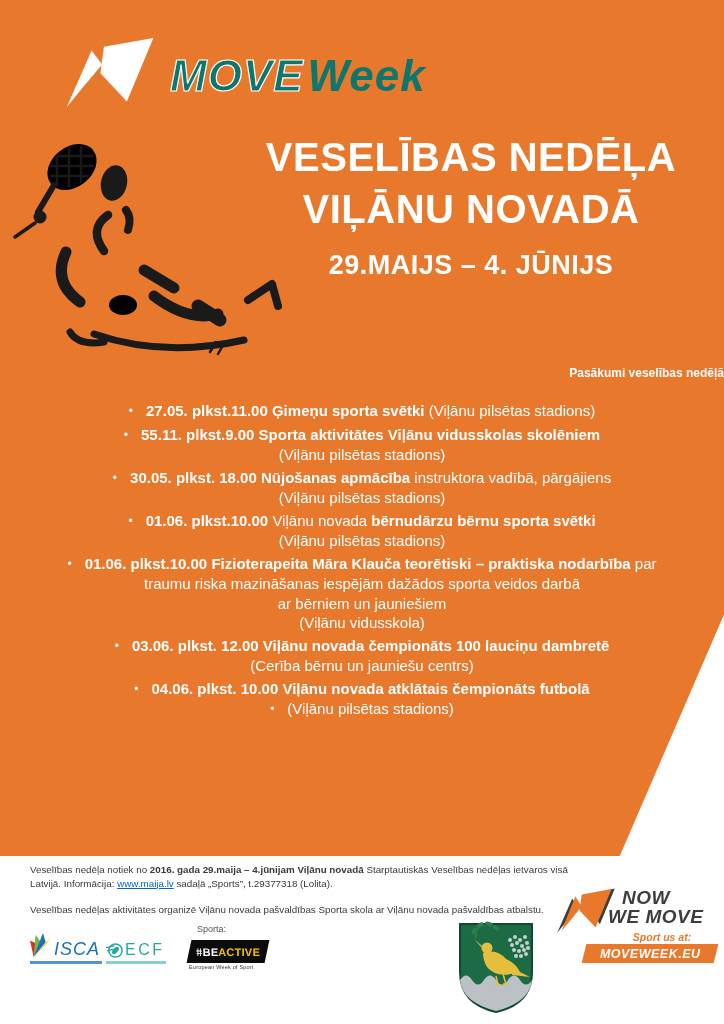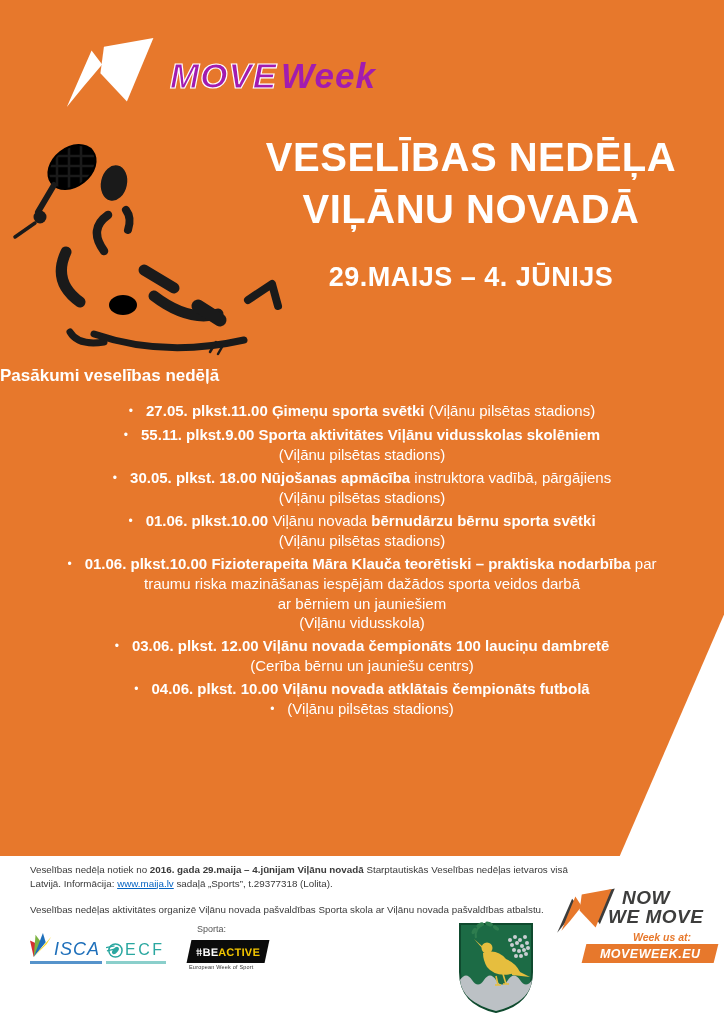--- a/index.html
+++ b/index.html
@@ -7,33 +7,33 @@
           font-family:"Liberation Sans",sans-serif;overflow:hidden;}
 
   
   .orange-panel{position:absolute;left:0;top:0;width:724px;height:856px;
       background:var(--orange);
       clip-path:polygon(0 0,100% 0,100% 71.8%,85.6% 100%,0 100%);}
 
   
   .brand{position:absolute;left:58px;top:34px;display:flex;align-items:center;}
   .brand svg{width:106px;height:84px;display:block;}
-  .brand-text{font-size:35px;font-style:italic;color:#a21caf;margin-left:6px;letter-spacing:1px;white-space:nowrap;}
+  .brand-text{font-size:44px;font-style:italic;color:#0f766e;margin-left:6px;letter-spacing:1px;white-space:nowrap;}
   .brand-move{font-weight:700;-webkit-text-stroke:1.2px #fff;}
   .brand-week{font-weight:700;margin-left:4px;}
 
   
   .title{position:absolute;left:238px;top:131px;width:466px;text-align:center;
          color:#fff;font-weight:700;font-size:40px;line-height:52px;letter-spacing:.5px;}
-  .dates{position:absolute;left:238px;top:262px;width:466px;text-align:center;
+  .dates{position:absolute;left:238px;top:250px;width:466px;text-align:center;
          color:#fff;font-weight:700;font-size:27px;letter-spacing:.5px;}
 
   
-  .ev-heading{position:absolute;left:0;top:366px;width:724px;text-align:left;
-              color:#fff;font-weight:700;font-size:17px;}
+  .ev-heading{position:absolute;left:0;top:366px;width:724px;text-align:right;
+              color:#fff;font-weight:700;font-size:12px;}
   .events{position:absolute;left:32px;top:401px;width:660px;text-align:center;
           color:#fff;font-size:15px;line-height:19.5px;}
   .event{margin-bottom:3px;}
   .evline .b{font-weight:700;}
   .bullet{display:inline-block;margin-right:13px;font-size:12px;vertical-align:1px;}
 
   
   .tennis{position:absolute;left:2px;top:116px;width:290px;height:255px;}
   .tennis path,.tennis line{stroke:#1a1a1a;fill:none;}
   .tennis .fill{fill:#1a1a1a;stroke:none;}
@@ -249,19 +249,19 @@
     <svg class="nwm-icon" viewBox="0 0 120 90">
       <polygon class="fill-gray" points="6,84 34,20 42,30 22,64"></polygon>
       <polygon class="fill-orange" points="14,80 40,16 52,34 30,62"></polygon>
       <polygon class="fill-gray" points="100,4 114,1 86,68 78,56"></polygon>
       <polygon class="fill-orange" points="52,12 108,2 78,74 48,42"></polygon>
     </svg>
     <div class="nwm-text">
       <div>NOW</div>
       <div class="nwm-line2">WE MOVE</div>
     </div>
-    <div class="nwm-join">Week us at:</div>
+    <div class="nwm-join">Sport us at:</div>
     <div class="nwm-bar">
       <span>MOVEWEEK.EU</span>
     </div>
   </div>
 
 </div>
 
 </body></html>

